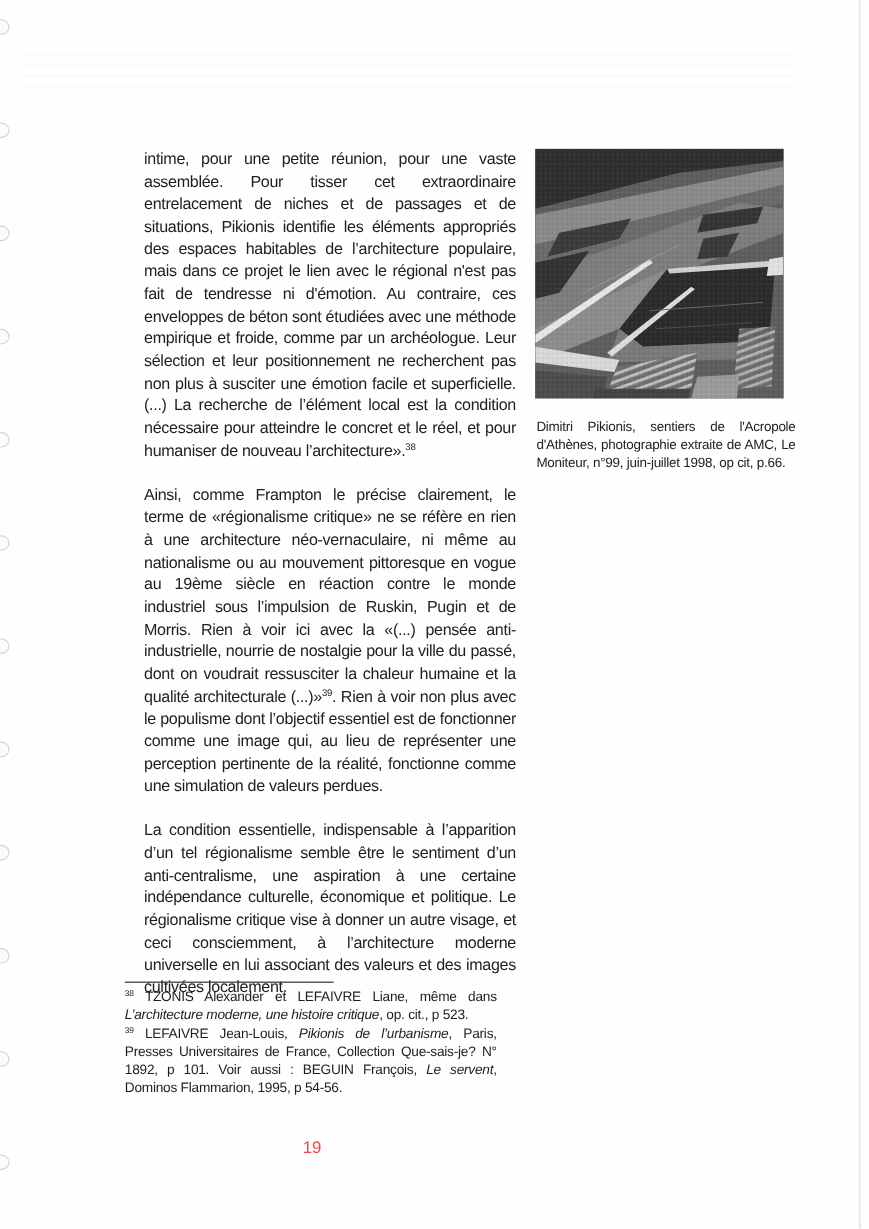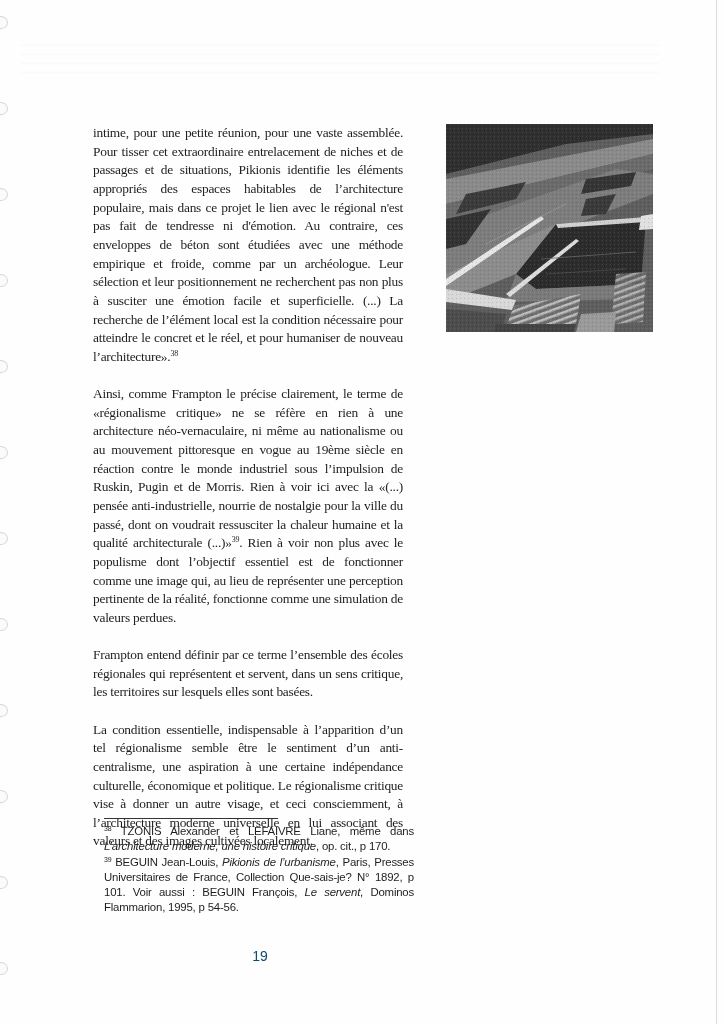--- a/index.html
+++ b/index.html
@@ -40,29 +40,28 @@
       left: -6px;
       width: 12px; height: 11px;
       border: 1px solid #d6d6d6;
       border-radius: 50%;
       background: #fbfbfb;
     }
 
     
     .main-col {
       position: absolute;
-      left: 93px;
+      left: 120px;
       top: 124px;
       width: 310px;
       font-size: 13.4px;
       line-height: 18.65px;
       letter-spacing: -0.25px;
       text-align: justify;
       font-stretch: condensed;
-      font-family: Liberation Serif, serif;
     }
     .main-col p {
       margin: 0 0 18.5px 0;
       text-align: justify;
       hyphens: none;
     }
     sup {
       font-size: 8px;
       line-height: 0;
       vertical-align: 5px;
@@ -115,21 +114,21 @@
     .footnotes sup { font-size: 7px; vertical-align: 4px; }
     .footnotes em { }
 
     .page-number {
       position: absolute;
       left: 250px;
       top: 948px;
       width: 20px;
       text-align: center;
       font-size: 14px;
-      color: #0c4a6e;
+      color: #ef4444;
     }
   </style>
 </head>
 <body>
 
 <div class="page">
 
   <div class="showthrough"></div>
   <div class="right-edge-line"></div>
 
@@ -144,21 +143,20 @@
   <div class="binder-hole" style="top:704px"></div>
   <div class="binder-hole" style="top:790px"></div>
   <div class="binder-hole" style="top:876px"></div>
   <div class="binder-hole" style="top:962px"></div>
 
   <div class="main-col">
     <p><span>intime, pour une petite réunion, pour une vaste assemblée. Pour tisser cet extraordinaire entrelacement de niches et de passages et de situations, Pikionis identifie les éléments appropriés des espaces habitables de l’architecture populaire, mais dans ce projet le lien avec le régional n'est pas fait de tendresse ni d'émotion. Au contraire, ces enveloppes de béton sont étudiées avec une méthode empirique et froide, comme par un archéologue. Leur sélection et leur positionnement ne recherchent pas non plus à susciter une émotion facile et superficielle. (...) La recherche de l’élément local est la condition nécessaire pour atteindre le concret et le réel, et pour humaniser de nouveau l’architecture».</span><sup>38</sup></p>
 
     <p><span>Ainsi, comme Frampton le précise clairement, le terme de «régionalisme critique» ne se réfère en rien à une architecture néo-vernaculaire, ni même au nationalisme ou au mouvement pittoresque en vogue au 19ème siècle en réaction contre le monde industriel sous l’impulsion de Ruskin, Pugin et de Morris. Rien à voir ici avec la «(...) pensée anti-industrielle, nourrie de nostalgie pour la ville du passé, dont on voudrait ressusciter la chaleur humaine et la qualité architecturale (...)»</span><sup>39</sup><span>. Rien à voir non plus avec le populisme dont l’objectif essentiel est de fonctionner comme une image qui, au lieu de représenter une perception pertinente de la réalité, fonctionne comme une simulation de valeurs perdues.</span></p>
 
-    <p><span>Frampton entend définir par ce terme l’ensemble des écoles régionales qui représentent et servent, dans un sens critique, les territoires sur lesquels elles sont basées.</span></p>
 
     <p><span>La condition essentielle, indispensable à l’apparition d’un tel régionalisme semble être le sentiment d’un anti-centralisme, une aspiration à une certaine indépendance culturelle, économique et politique. Le régionalisme critique vise à donner un autre visage, et ceci consciemment, à l’architecture moderne universelle en lui associant des valeurs et des images cultivées localement.</span></p>
   </div>
 
   <div class="figure">
     <svg width="207" height="208" viewBox="0 0 207 208" xmlns="http://www.w3.org/2000/svg">
       <defs>
         <linearGradient id="sky" x1="0" y1="0" x2="0" y2="1">
           <stop offset="0" stop-color="#3a3a3a"></stop>
           <stop offset="1" stop-color="#555"></stop>
@@ -205,21 +203,22 @@
       <polygon points="50,200 130,200 128,208 48,208" fill="#444"></polygon>
 
       <path d="M95,135 L190,128" stroke="#666" stroke-width="0.8" fill="none"></path>
       <path d="M100,150 L180,145" stroke="#555" stroke-width="0.6" fill="none"></path>
       <path d="M40,120 L120,80" stroke="#9b9b9b" stroke-width="0.7" fill="none"></path>
 
       <rect x="0" y="0" width="207" height="208" fill="url(#grain)"></rect>
     </svg>
   </div>
 
+  <div class="caption">Dimitri Pikionis, sentiers de l'Acropole d'Athènes, photographie extraite de AMC, Le Moniteur, n°99, juin-juillet 1998, op cit, p.66.</div>
 
   <div class="fn-rule"></div>
   <div class="footnotes">
-    <p><sup>38</sup><span> TZONIS Alexander et LEFAIVRE Liane, même dans </span><em>L’architecture moderne, une histoire critique</em><span>, op. cit., p 170.</span></p>
-    <p><sup>39</sup><span> BEGUIN Jean-Louis, </span><em>Pikionis de l’urbanisme</em><span>, Paris, Presses Universitaires de France, Collection Que-sais-je? N° 1892, p 101. Voir aussi : BEGUIN François, </span><em>Le servent</em><span>, Dominos Flammarion, 1995, p 54-56.</span></p>
+    <p><sup>38</sup><span> TZONIS Alexander et LEFAIVRE Liane, même dans </span><em>L’architecture moderne, une histoire critique</em><span>, op. cit., p 523.</span></p>
+    <p><sup>39</sup><span> LEFAIVRE Jean-Louis, </span><em>Pikionis de l’urbanisme</em><span>, Paris, Presses Universitaires de France, Collection Que-sais-je? N° 1892, p 101. Voir aussi : BEGUIN François, </span><em>Le servent</em><span>, Dominos Flammarion, 1995, p 54-56.</span></p>
   </div>
 
   <div class="page-number">19</div>
 </div>
 
 </body></html>

